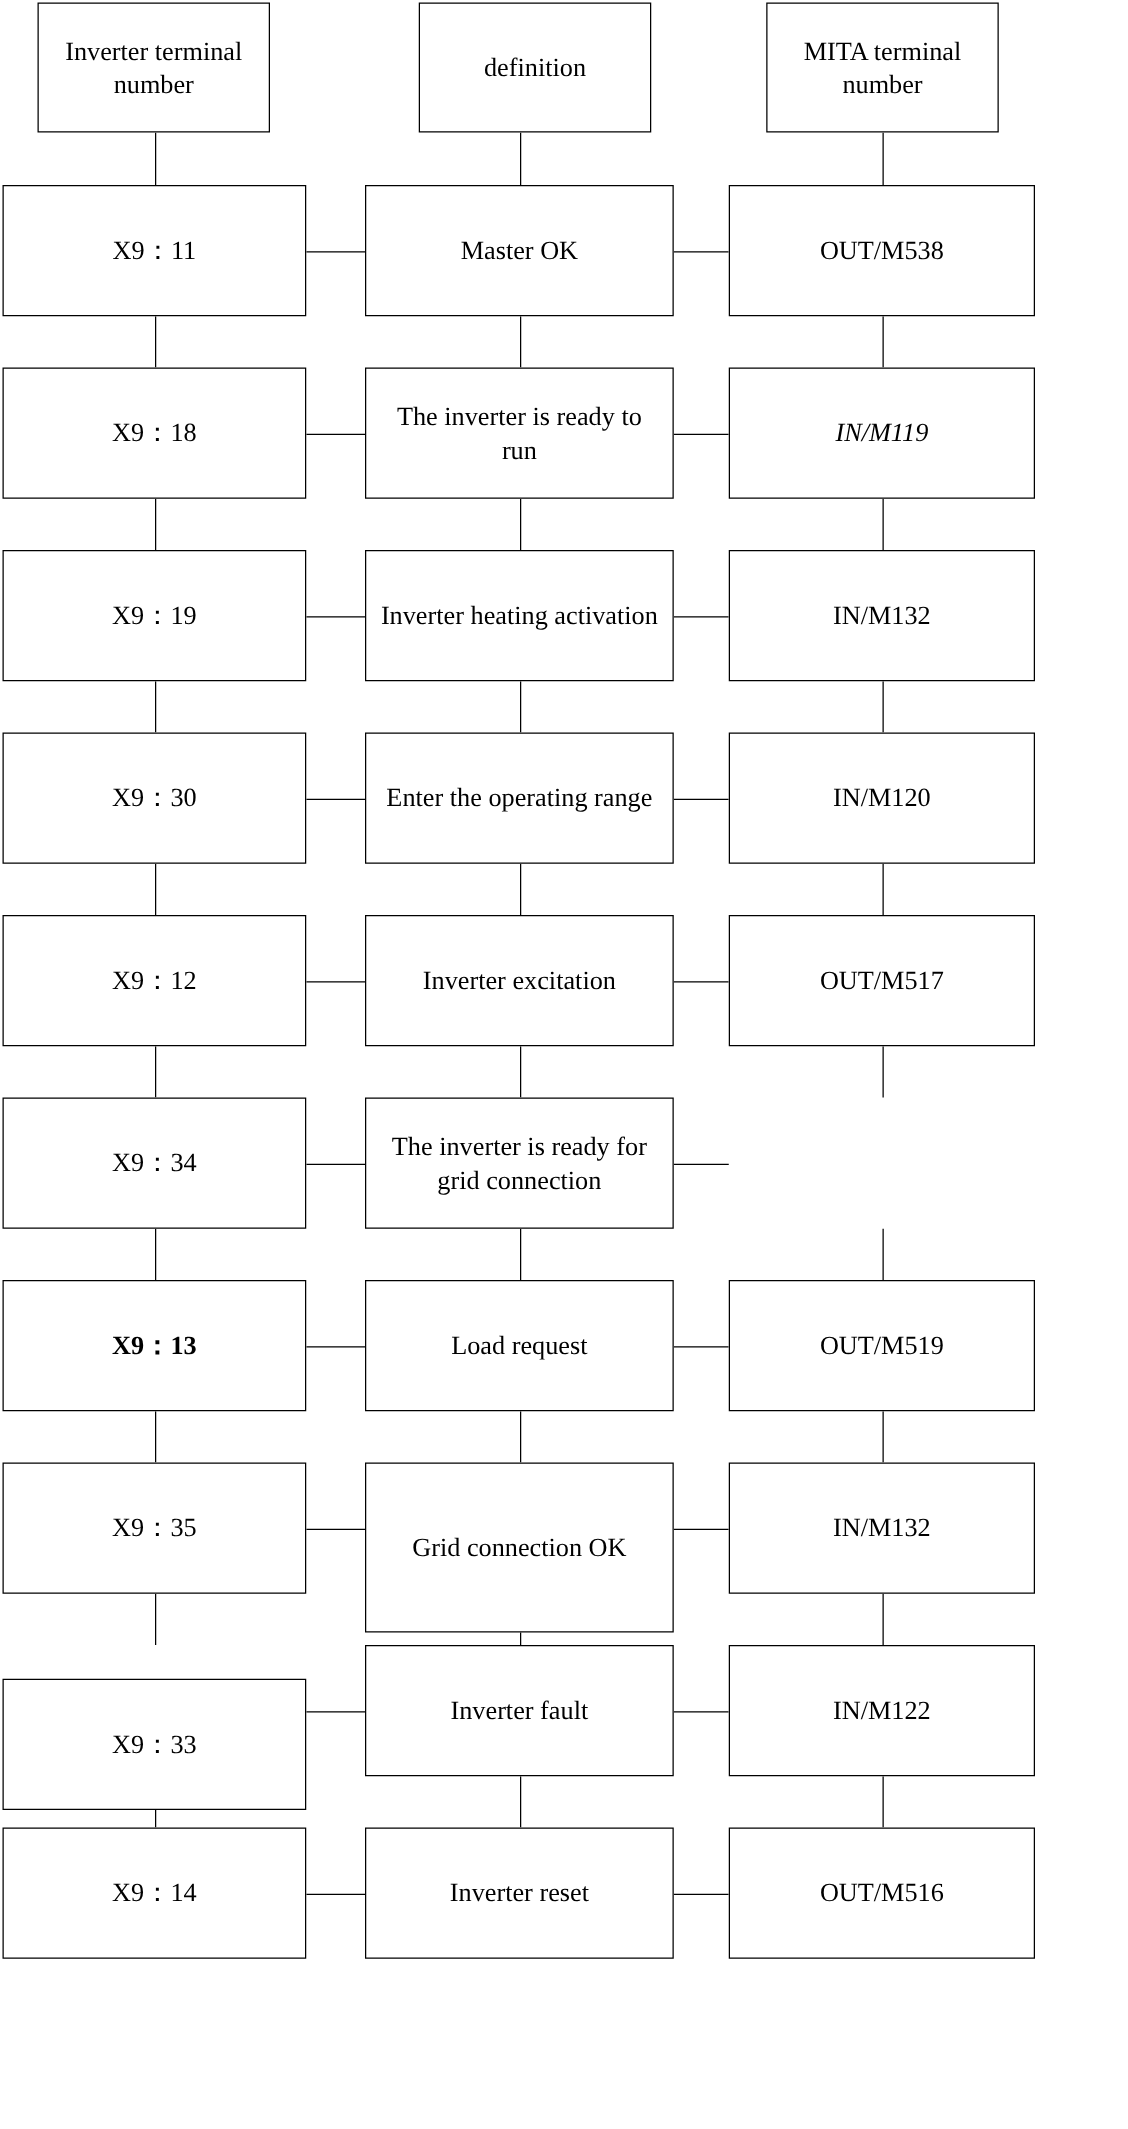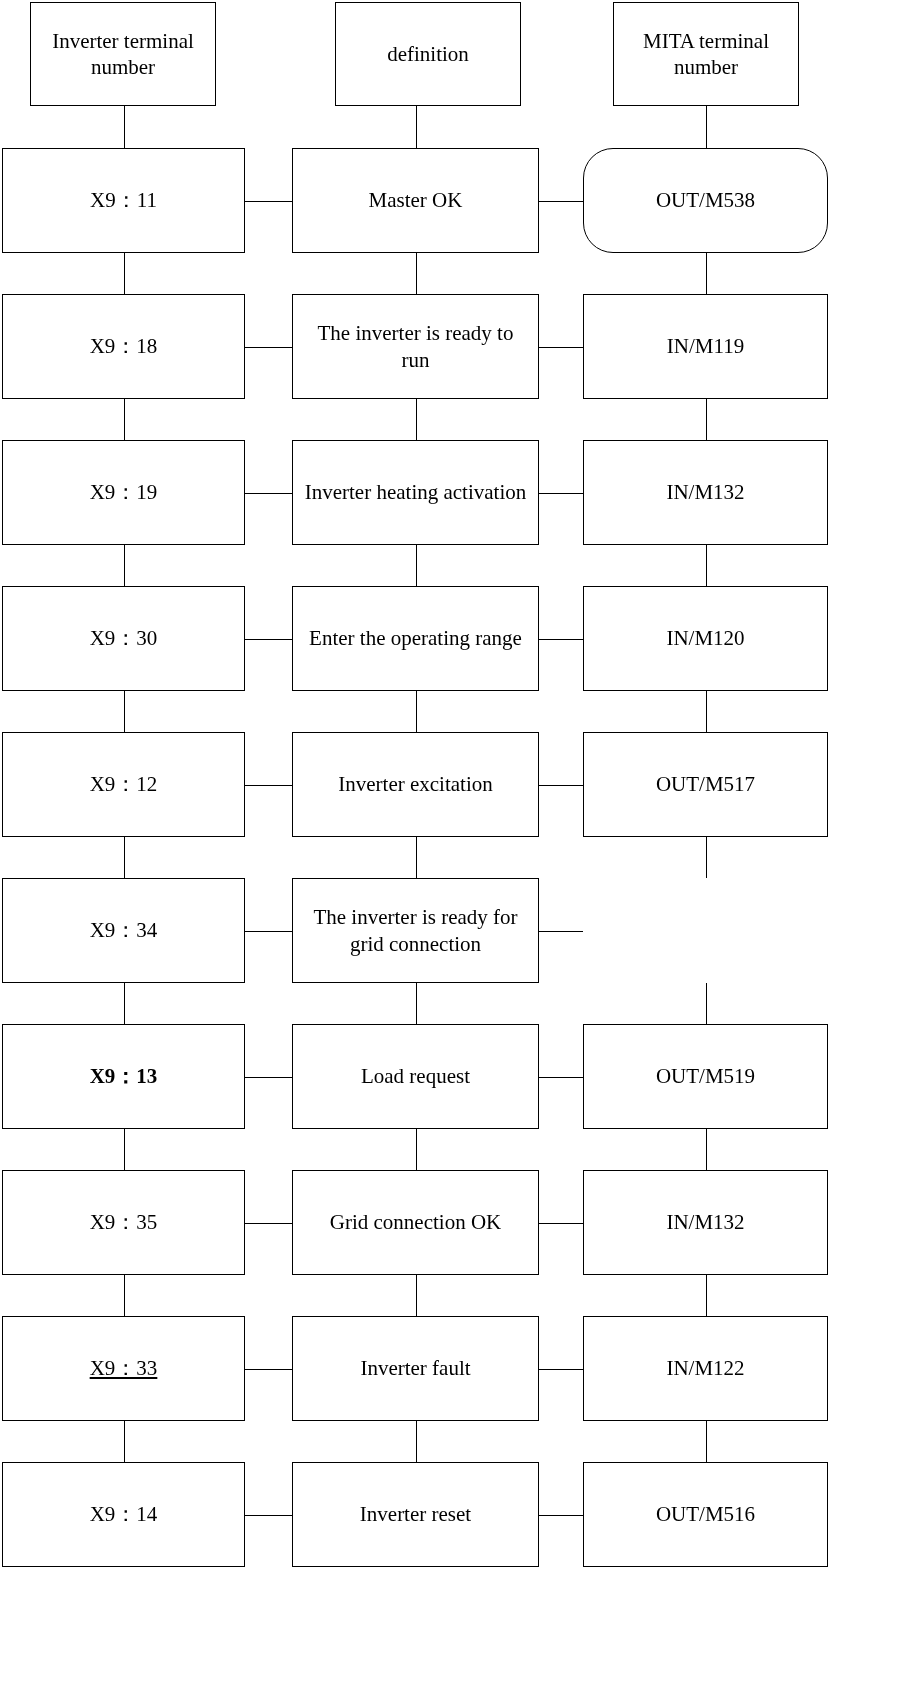--- a/index.html
+++ b/index.html
@@ -49,26 +49,26 @@
 </style>
 </head>
 <body>
 
 <div id="diagram">
     <div class="node header" style="left: 30px; top: 2px; width: 186px; height: 104px;">Inverter terminal number</div>
     <div class="node header" style="left: 322px; top: 2px; width: 186px; height: 104px; margin-left: 13px;">definition</div>
     <div class="node header" style="left: 613px; top: 2px; width: 186px; height: 104px;">MITA terminal number</div>
     <div class="node" style="left: 2px; top: 148px; width: 243px; height: 105px;">X9：11</div>
     <div class="node" style="left: 292px; top: 148px; width: 247px; height: 105px;">Master OK</div>
-    <div class="node" style="left: 583px; top: 148px; width: 245px; height: 105px; border-radius: 30px;">OUT/M538</div>
+    <div class="node" style="left: 583px; top: 148px; width: 245px; height: 105px;">OUT/M538</div>
     <div class="connector h" style="left: 245px; top: 200.5px; width: 47px;"></div>
     <div class="connector h" style="left: 539px; top: 200.5px; width: 44px;"></div>
     <div class="node" style="left: 2px; top: 294px; width: 243px; height: 105px;">X9：18</div>
     <div class="node" style="left: 292px; top: 294px; width: 247px; height: 105px;">The inverter is ready to run</div>
-    <div class="node" style="left: 583px; top: 294px; width: 245px; height: 105px;">IN/M119</div>
+    <div class="node" style="left: 583px; top: 294px; width: 245px; height: 105px; font-style: italic;">IN/M119</div>
     <div class="connector h" style="left: 245px; top: 346.5px; width: 47px;"></div>
     <div class="connector h" style="left: 539px; top: 346.5px; width: 44px;"></div>
     <div class="node" style="left: 2px; top: 440px; width: 243px; height: 105px;">X9：19</div>
     <div class="node" style="left: 292px; top: 440px; width: 247px; height: 105px;">Inverter heating activation</div>
     <div class="node" style="left: 583px; top: 440px; width: 245px; height: 105px;">IN/M132</div>
     <div class="connector h" style="left: 245px; top: 492.5px; width: 47px;"></div>
     <div class="connector h" style="left: 539px; top: 492.5px; width: 44px;"></div>
     <div class="node" style="left: 2px; top: 586px; width: 243px; height: 105px;">X9：30</div>
     <div class="node" style="left: 292px; top: 586px; width: 247px; height: 105px;">Enter the operating range</div>
     <div class="node" style="left: 583px; top: 586px; width: 245px; height: 105px;">IN/M120</div>
@@ -82,25 +82,25 @@
     <div class="node" style="left: 2px; top: 878px; width: 243px; height: 105px;">X9：34</div>
     <div class="node" style="left: 292px; top: 878px; width: 247px; height: 105px;">The inverter is ready for grid connection</div>
     <div class="connector h" style="left: 245px; top: 930.5px; width: 47px;"></div>
     <div class="connector h" style="left: 539px; top: 930.5px; width: 44px;"></div>
     <div class="node" style="left: 2px; top: 1024px; width: 243px; height: 105px; font-weight: bold;">X9：13</div>
     <div class="node" style="left: 292px; top: 1024px; width: 247px; height: 105px;">Load request</div>
     <div class="node" style="left: 583px; top: 1024px; width: 245px; height: 105px;">OUT/M519</div>
     <div class="connector h" style="left: 245px; top: 1076.5px; width: 47px;"></div>
     <div class="connector h" style="left: 539px; top: 1076.5px; width: 44px;"></div>
     <div class="node" style="left: 2px; top: 1170px; width: 243px; height: 105px;">X9：35</div>
-    <div class="node" style="left: 292px; top: 1170px; width: 247px; height: 105px;">Grid connection OK</div>
+    <div class="node" style="left: 292px; top: 1170px; width: 247px; height: 136px;">Grid connection OK</div>
     <div class="node" style="left: 583px; top: 1170px; width: 245px; height: 105px;">IN/M132</div>
     <div class="connector h" style="left: 245px; top: 1222.5px; width: 47px;"></div>
     <div class="connector h" style="left: 539px; top: 1222.5px; width: 44px;"></div>
-    <div class="node" style="left: 2px; top: 1316px; width: 243px; height: 105px; text-decoration: underline;">X9：33</div>
+    <div class="node" style="left: 2px; top: 1343px; width: 243px; height: 105px;">X9：33</div>
     <div class="node" style="left: 292px; top: 1316px; width: 247px; height: 105px;">Inverter fault</div>
     <div class="node" style="left: 583px; top: 1316px; width: 245px; height: 105px;">IN/M122</div>
     <div class="connector h" style="left: 245px; top: 1368.5px; width: 47px;"></div>
     <div class="connector h" style="left: 539px; top: 1368.5px; width: 44px;"></div>
     <div class="node" style="left: 2px; top: 1462px; width: 243px; height: 105px;">X9：14</div>
     <div class="node" style="left: 292px; top: 1462px; width: 247px; height: 105px;">Inverter reset</div>
     <div class="node" style="left: 583px; top: 1462px; width: 245px; height: 105px;">OUT/M516</div>
     <div class="connector h" style="left: 245px; top: 1514.5px; width: 47px;"></div>
     <div class="connector h" style="left: 539px; top: 1514.5px; width: 44px;"></div>
     <div class="connector v" style="left: 123.5px; top: 106px; height: 42px;"></div>

